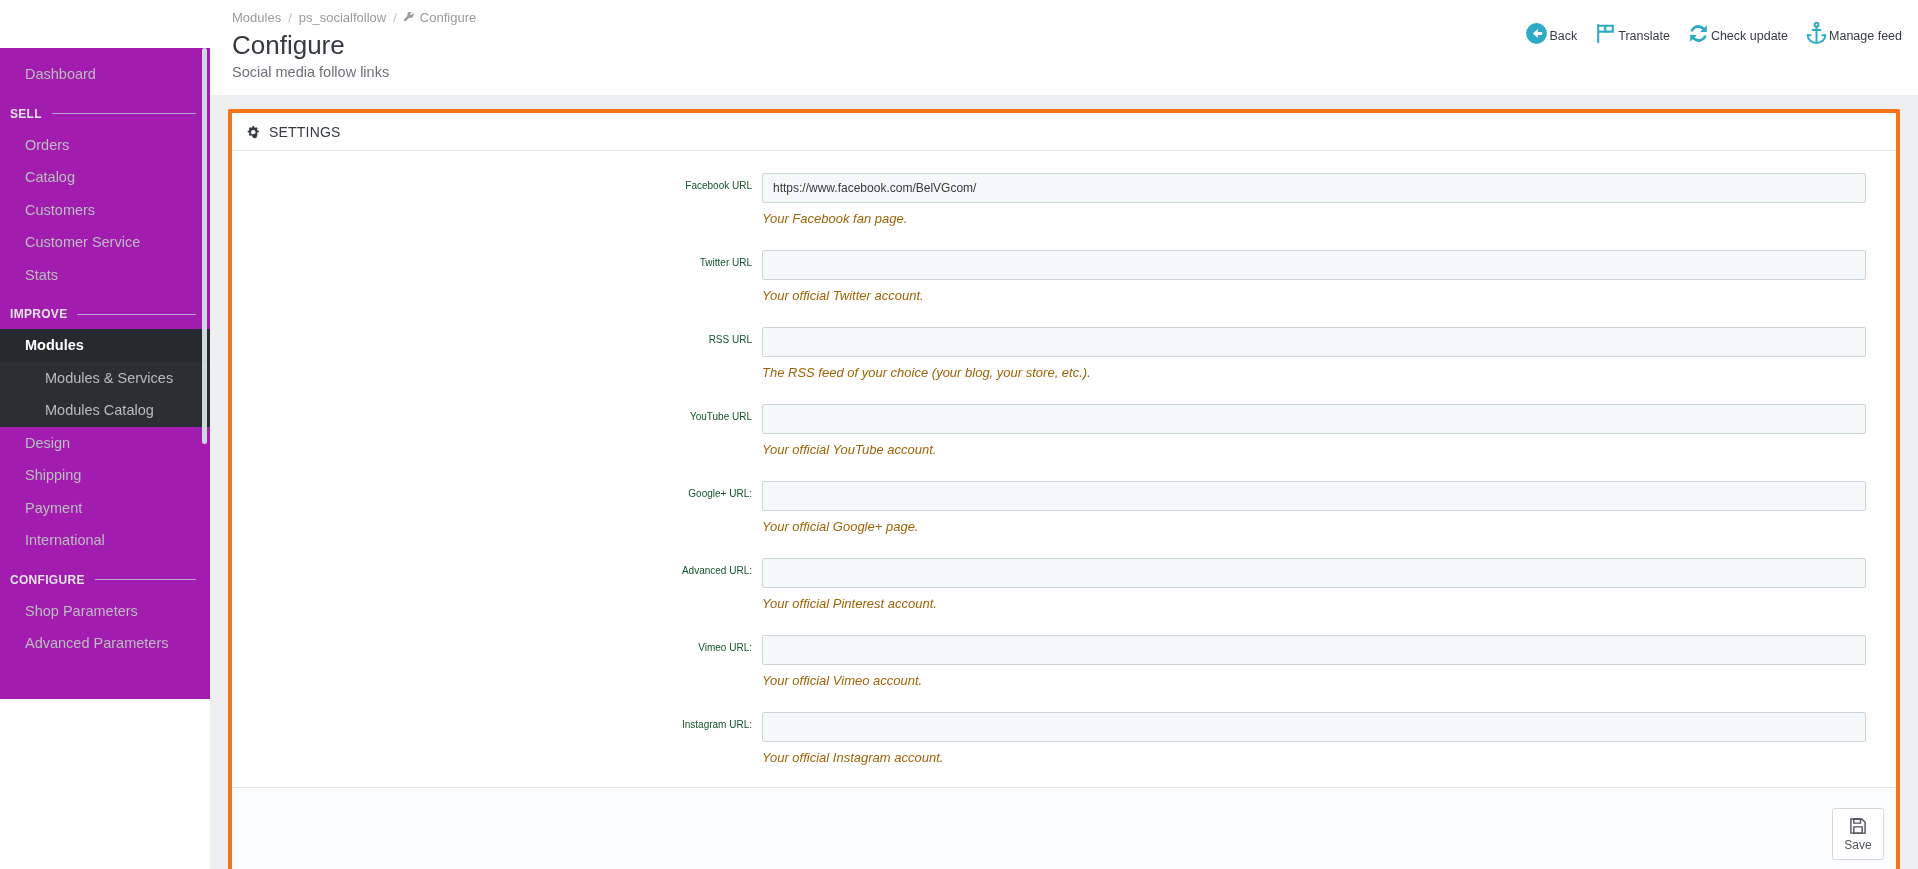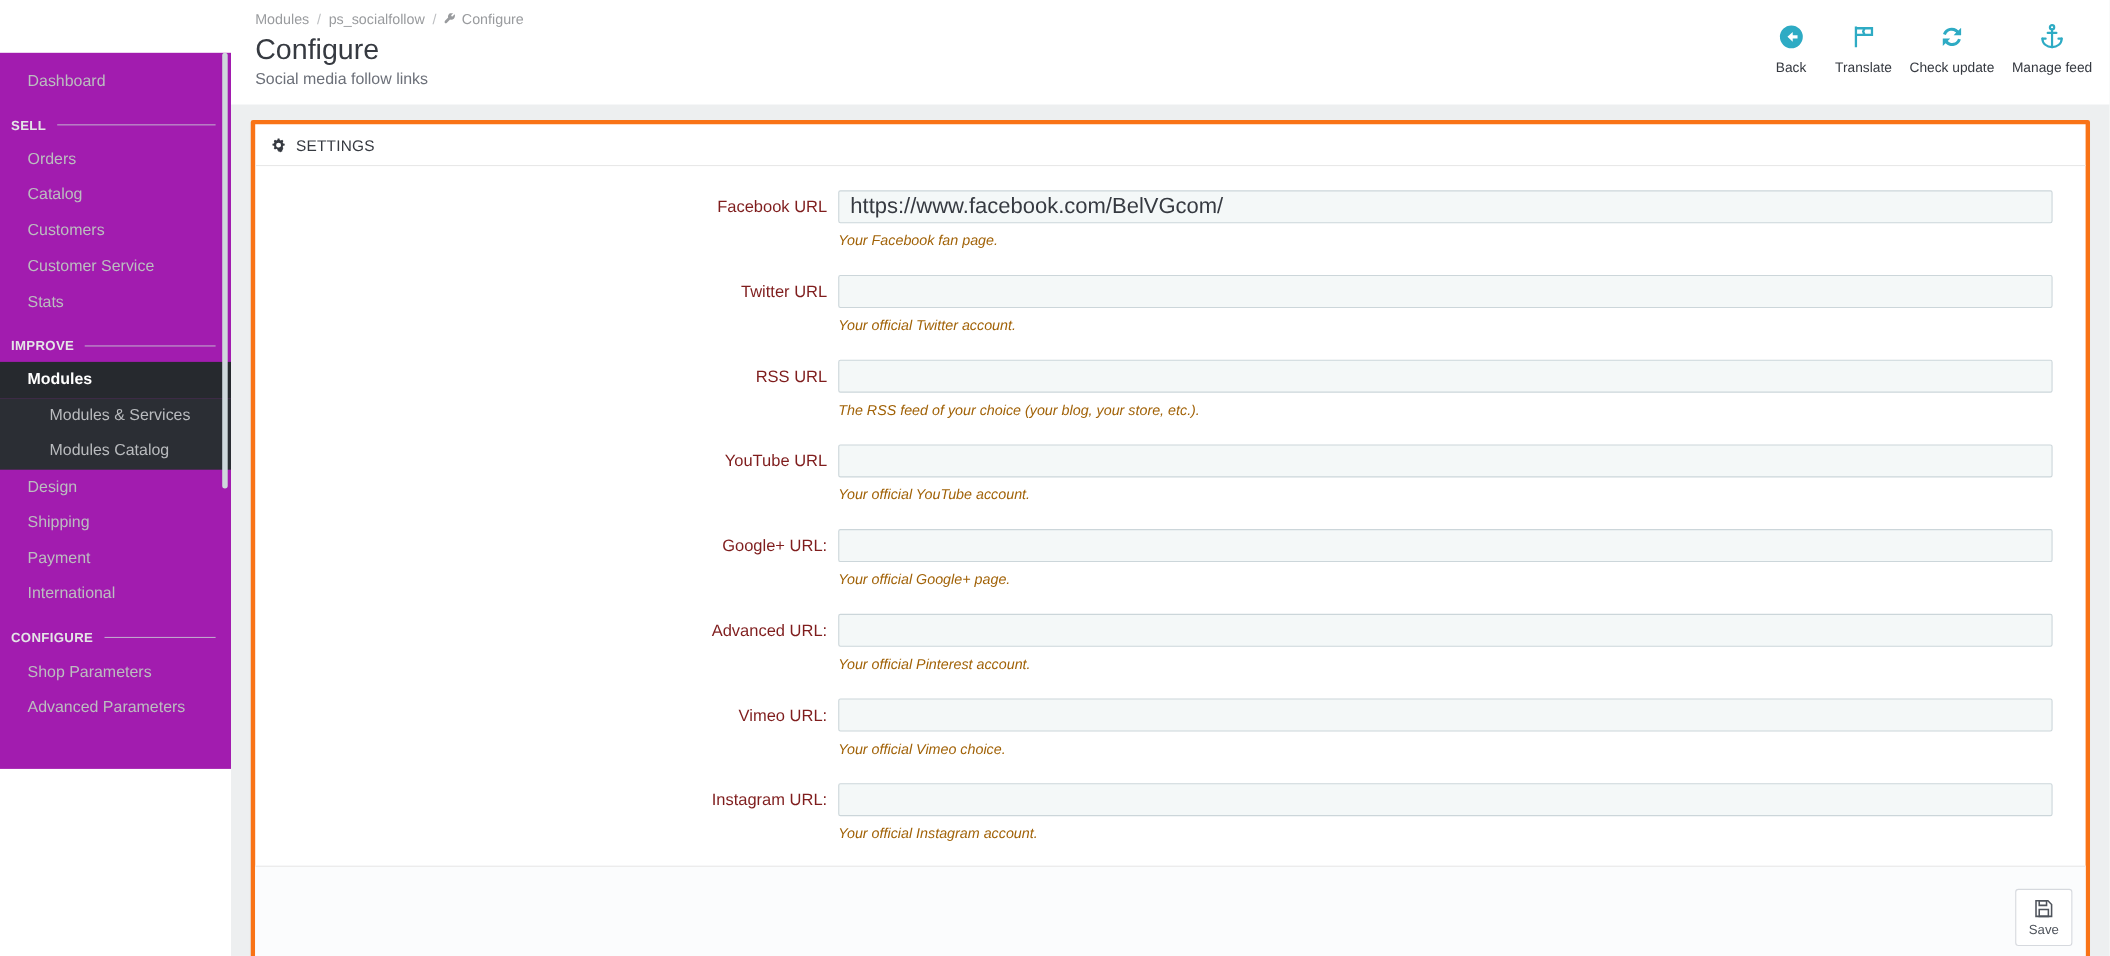--- a/index.html
+++ b/index.html
@@ -133,21 +133,21 @@
   }
   .toolbar {
     display: flex;
     align-items: flex-start;
     gap: 0px;
     padding-right: 8px;
     padding-top: 8px;
   }
   .tb-btn {
     display: flex;
-    flex-direction: column;
+    flex-direction: row;
     align-items: center;
     justify-content: flex-start;
     min-width: 64px;
     padding: 0 8px;
     cursor: pointer;
     text-decoration: none;
   }
   .tb-btn .ic { height: 30px; display: flex; align-items: center; }
   .tb-btn .lbl {
     font-size: 12.5px;
@@ -205,33 +205,33 @@
     align-items: flex-start;
     margin-bottom: 24px;
   }
   .form-row:last-child { margin-bottom: 4px; }
   .form-label {
     width: 530px;
     flex: 0 0 530px;
     text-align: right;
     padding-right: 10px;
     padding-top: 7px;
-    font-size: 15px;
-    color: #7f1d1d;
+    font-size: 10px;
+    color: #14532d;
     white-space: nowrap;
   }
   .form-ctrl { flex: 1; padding-right: 30px; }
   .form-ctrl input {
     width: 100%;
     height: 30px;
     border: 1px solid #ccd6da;
     border-radius: 2px;
     background: #f4f8f8;
     padding: 0 10px;
-    font-size: 20px;
+    font-size: 12px;
     color: #363a41;
     font-family: "Liberation Sans", sans-serif;
     outline: none;
   }
   .form-hint {
     font-size: 13px;
     color: #a16207;
     font-style: italic;
     margin-top: 8px;
   }
@@ -411,21 +411,21 @@
             <div class="form-ctrl">
               <input type="text" placeholder="" style="">
               <div class="form-hint">Your official Pinterest account.</div>
             </div>
           </div>
 
           <div class="form-row">
             <div class="form-label">Vimeo URL:</div>
             <div class="form-ctrl">
               <input type="text" placeholder="" style="">
-              <div class="form-hint">Your official Vimeo choice.</div>
+              <div class="form-hint">Your official Vimeo account.</div>
             </div>
           </div>
 
           <div class="form-row">
             <div class="form-label">Instagram URL:</div>
             <div class="form-ctrl">
               <input type="text" placeholder="" style="">
               <div class="form-hint">Your official Instagram account.</div>
             </div>
           </div>

